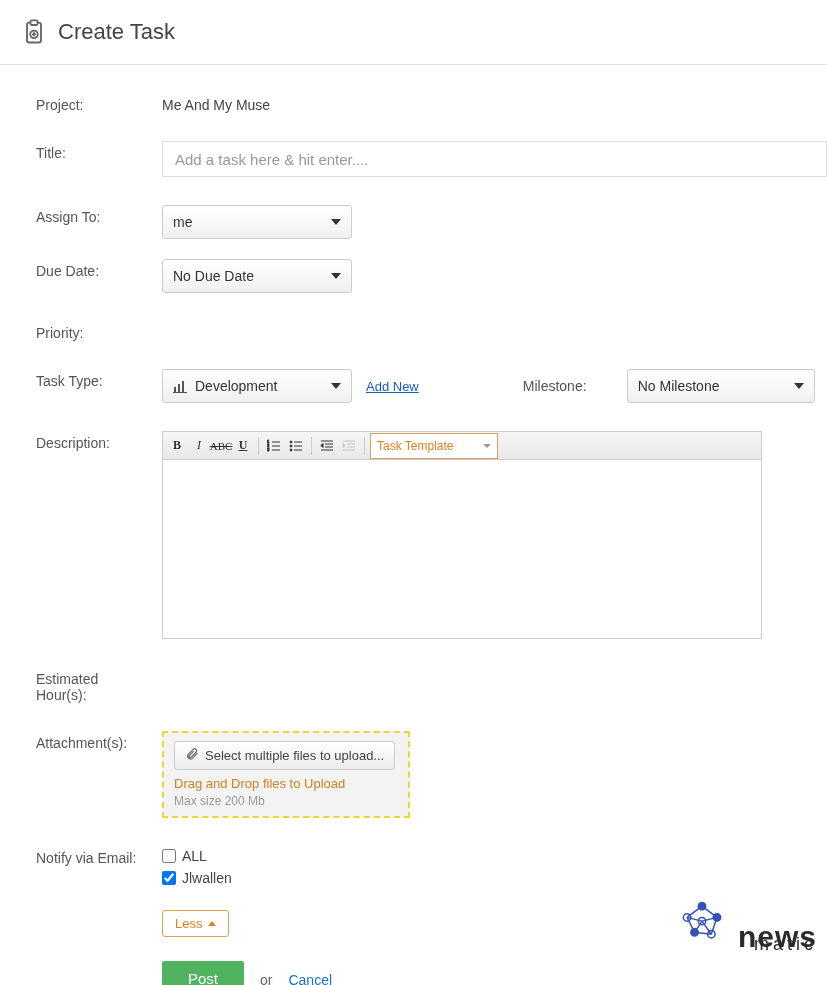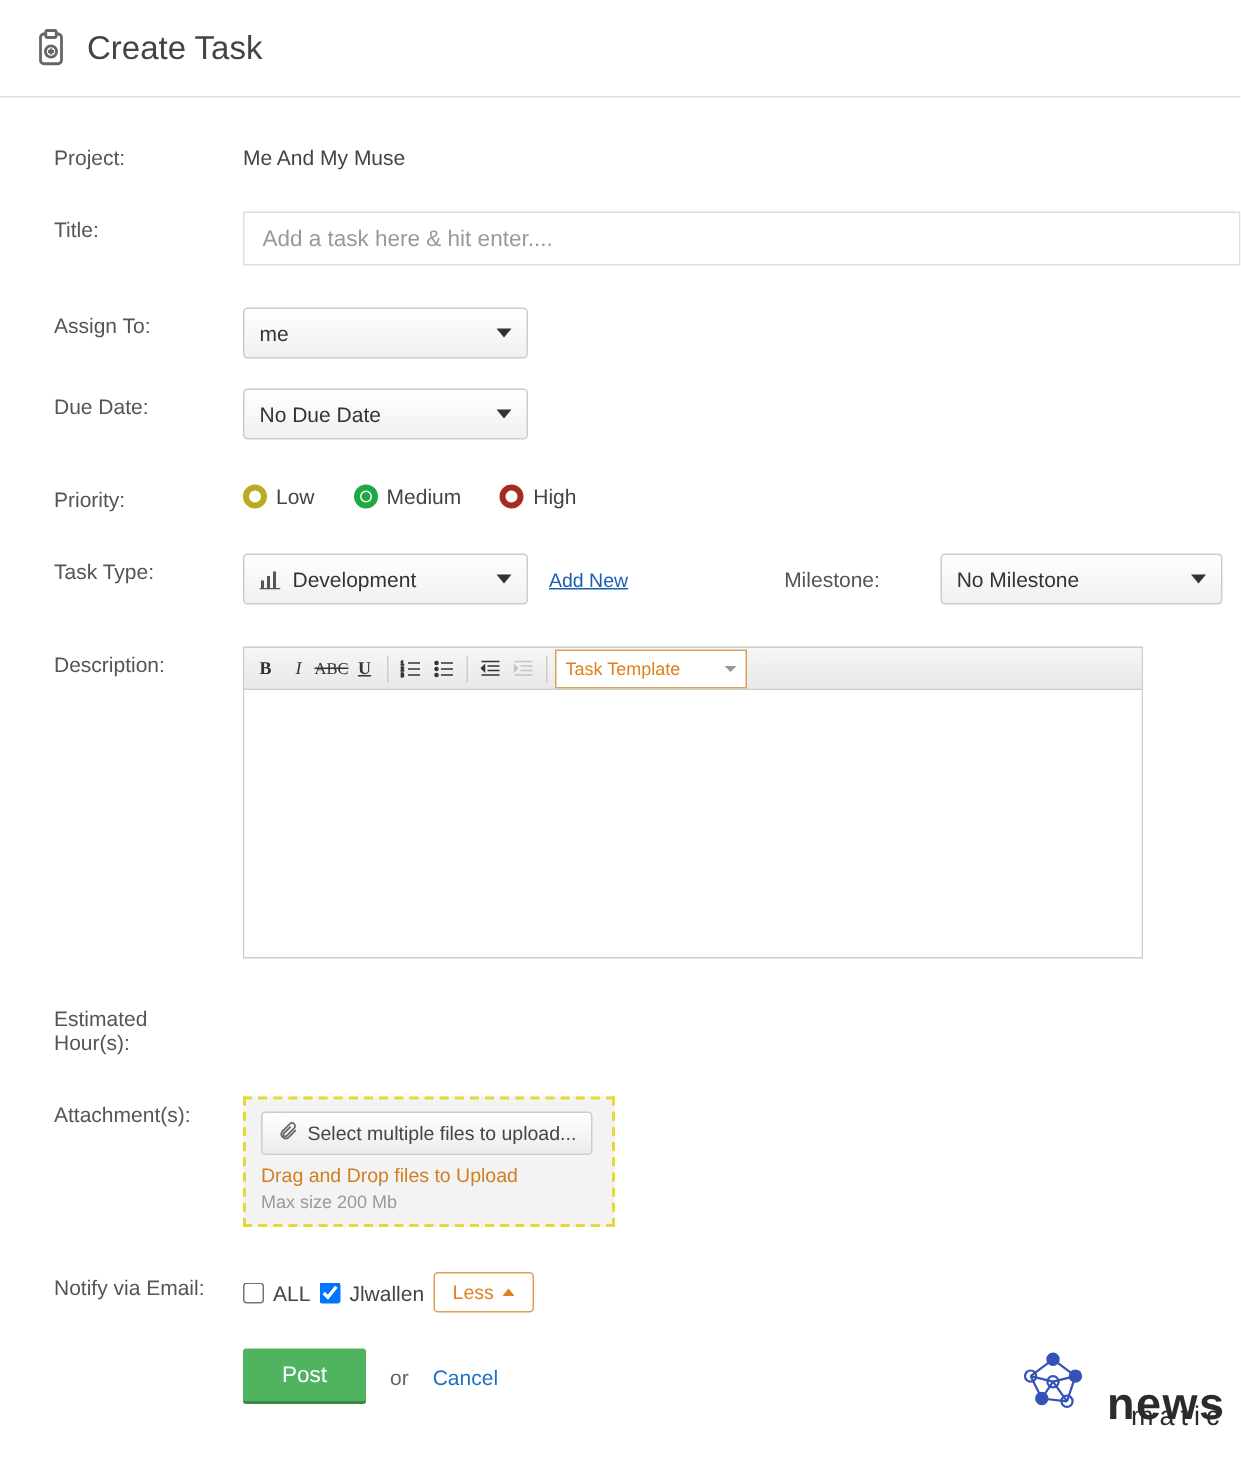--- a/index.html
+++ b/index.html
@@ -195,32 +195,33 @@
   .drag-text {
     color:#d08020;
     font-size:13px;
     margin-top:6px;
   }
   .max-text {
     color:#999;
     font-size:12px;
     margin-top:3px;
   }
-  .notify-box { display:flex;flex-direction:row;gap:6px; padding-top:2px;}
+  .notify-box { display:flex;flex-direction:column;gap:6px; padding-top:2px;}
   .cb-row { display:flex;align-items:center;gap:6px;color:#444; }
   .cb-row input { width:14px;height:14px; }
   .less-btn {
     display:inline-flex;align-items:center;gap:6px;
     border:1px solid #e0a050;
     border-radius:3px;
     background:#fff;
     color:#e08020;
     padding:5px 12px;
     font-size:13px;
     cursor:pointer;
+    margin-top:18px;
     width:fit-content;
   }
   .less-caret{
     width:0;height:0;
     border-left:4px solid transparent;
     border-right:4px solid transparent;
     border-bottom:5px solid #e08020;
   }
   .footer-row {
     margin-left: 126px;
@@ -306,38 +307,20 @@
         <div class="select-btn w190">
           <span>No Due Date</span>
           <span class="caret"></span>
         </div>
       </div>
     </div>
   </div>
 
   <div class="row">
     <div class="label">Priority:</div>
-    <div class="value-col">
-      <div class="priority-group">
-        <div class="priority-item">
-          <span class="prio-ring prio-low"></span>
-          <span>Low</span>
-        </div>
-        <div class="priority-item">
-          <span class="prio-med-outer">
-              <span class="prio-med-inner"></span>
-            </span>
-          <span>Medium</span>
-        </div>
-        <div class="priority-item">
-          <span class="prio-ring prio-high"></span>
-          <span>High</span>
-        </div>
-      </div>
-    </div>
   </div>
 
   <div class="row tasktype-row">
     <div class="label">Task Type:</div>
     <div class="value-col">
       <div class="select-wrap">
         <div class="select-btn w190">
           <span style="display:flex;align-items:center;">
             <span class="tt-icon">
               <svg viewBox="0 0 14 14" fill="currentColor">

